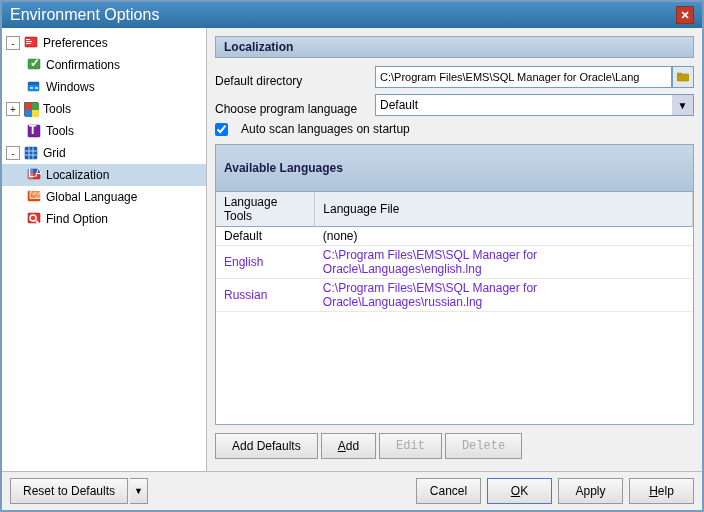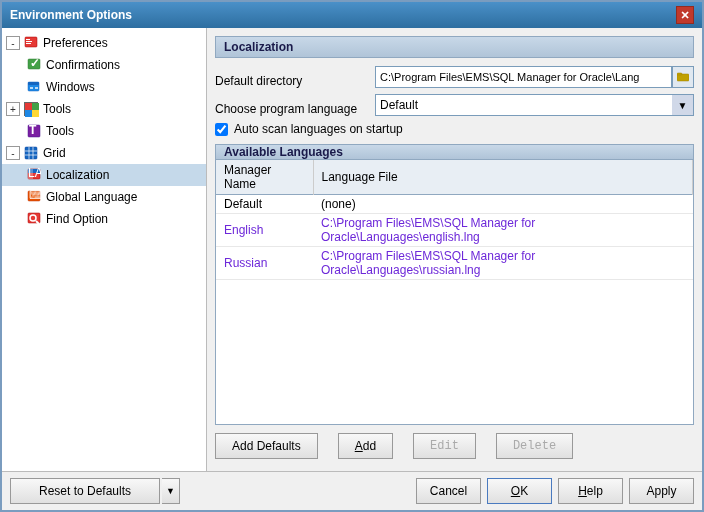--- a/index.html
+++ b/index.html
@@ -20,22 +20,22 @@
       color: white;
       padding: 4px 8px;
       display: flex;
       align-items: center;
       justify-content: space-between;
       height: 26px;
       flex-shrink: 0;
     }
 
     .title-bar-text {
-      font-weight: bold;
-      font-size: 12px;
+      font-weight: normal;
+      font-size: 16px;
       color: white;
       text-align: right;
     }
 
     .title-bar-close {
       width: 18px;
       height: 18px;
       background: #c0392b;
       border: 1px solid #922b21;
       color: white;
@@ -208,38 +208,39 @@
       align-items: center;
       justify-content: center;
       font-size: 10px;
       pointer-events: none;
     }
 
     .checkbox-row {
       display: flex;
       align-items: center;
       margin-bottom: 8px;
+      gap: 7px;
     }
 
     .checkbox-row input[type=checkbox] {
       margin-right: 6px;
     }
 
     
     .table-section {
       flex: 1;
       display: flex;
       flex-direction: column;
       margin-bottom: 8px;
     }
 
     .table-section-title {
       background: linear-gradient(to bottom, #c8d8e8, #b0c4d8);
       border: 1px solid #90a8c0;
-      padding: 0 8px;
+      padding: 16px 8px;
       font-weight: bold;
       color: #1a1a4a;
     }
 
     .table-container {
       flex: 1;
       border: 1px solid #90a8c0;
       border-top: none;
       background: white;
       overflow-y: auto;
@@ -267,21 +268,21 @@
       padding: 2px 8px;
       border-bottom: 1px solid #e8e8e8;
     }
 
     tr.default-row td { color: #000; }
     tr.lang-row td { color: #6d28d9; }
 
     
     .table-buttons {
       display: flex;
-      gap: 20px;
+      gap: 3px;
       margin-bottom: 4px;
     }
 
     .btn {
       height: 26px;
       padding: 0 16px;
       border: 1px solid #999;
       background: linear-gradient(to bottom, #f8f8f8, #e0e0e0);
       cursor: pointer;
       font-size: 12px;
@@ -307,21 +308,21 @@
     }
 
     .footer-right {
       margin-left: auto;
       display: flex;
       gap: 6px;
     }
 
     .reset-btn {
       height: 26px;
-      padding: 0 28px;
+      padding: 0 12px;
       border: 1px solid #999;
       background: linear-gradient(to bottom, #f8f8f8, #e0e0e0);
       cursor: pointer;
       font-size: 12px;
     }
 
     .reset-dropdown {
       width: 18px;
       height: 26px;
       border: 1px solid #999;
@@ -525,21 +526,21 @@
         <input type="checkbox" id="auto-scan" checked="" style="">
         <label for="auto-scan">Auto scan languages on startup</label>
       </div>
 
       <div class="table-section">
         <div class="table-section-title">Available Languages</div>
         <div class="table-container">
           <table>
             <thead>
               <tr>
-                <th>Manager Name</th>
+                <th>Language Tools</th>
                 <th>Language File</th>
               </tr>
             </thead>
             <tbody id="lang-table-body">
             <tr class="default-row">
                   <td>Default</td>
                   <td>(none)</td>
                 </tr>
                 <tr class="lang-row">
                   <td>English</td>
@@ -565,17 +566,17 @@
   </div>
 
   <div class="dialog-footer">
     <div class="footer-left">
       <button class="reset-btn">Reset to Defaults</button>
       <button class="reset-dropdown">▼</button>
     </div>
     <div class="footer-right">
       <button class="footer-btn">Cancel</button>
       <button class="footer-btn ok-btn"><span class="underline-btn">O</span><span>K</span></button>
+      <button class="footer-btn">Apply</button>
       <button class="footer-btn"><span class="underline-btn">H</span><span>elp</span></button>
-      <button class="footer-btn">Apply</button>
     </div>
   </div>
 </div>
 
 </body></html>

